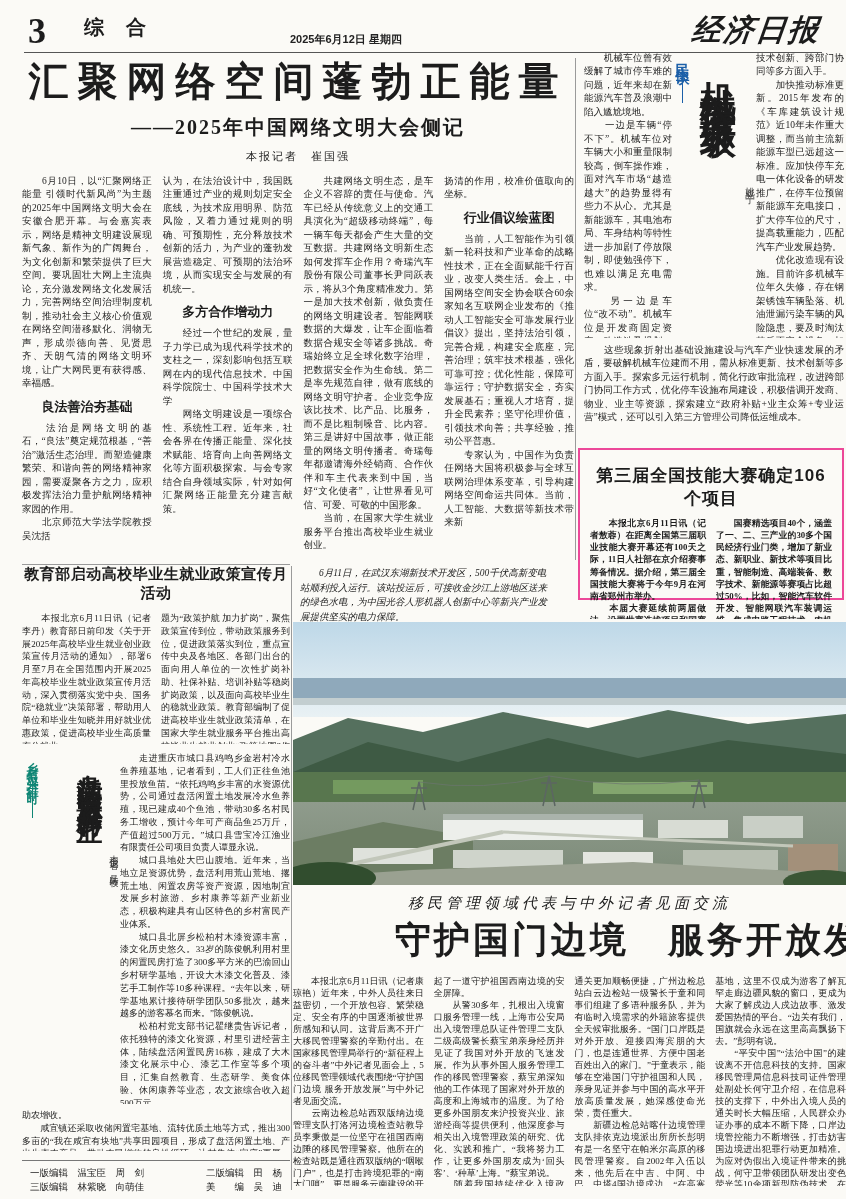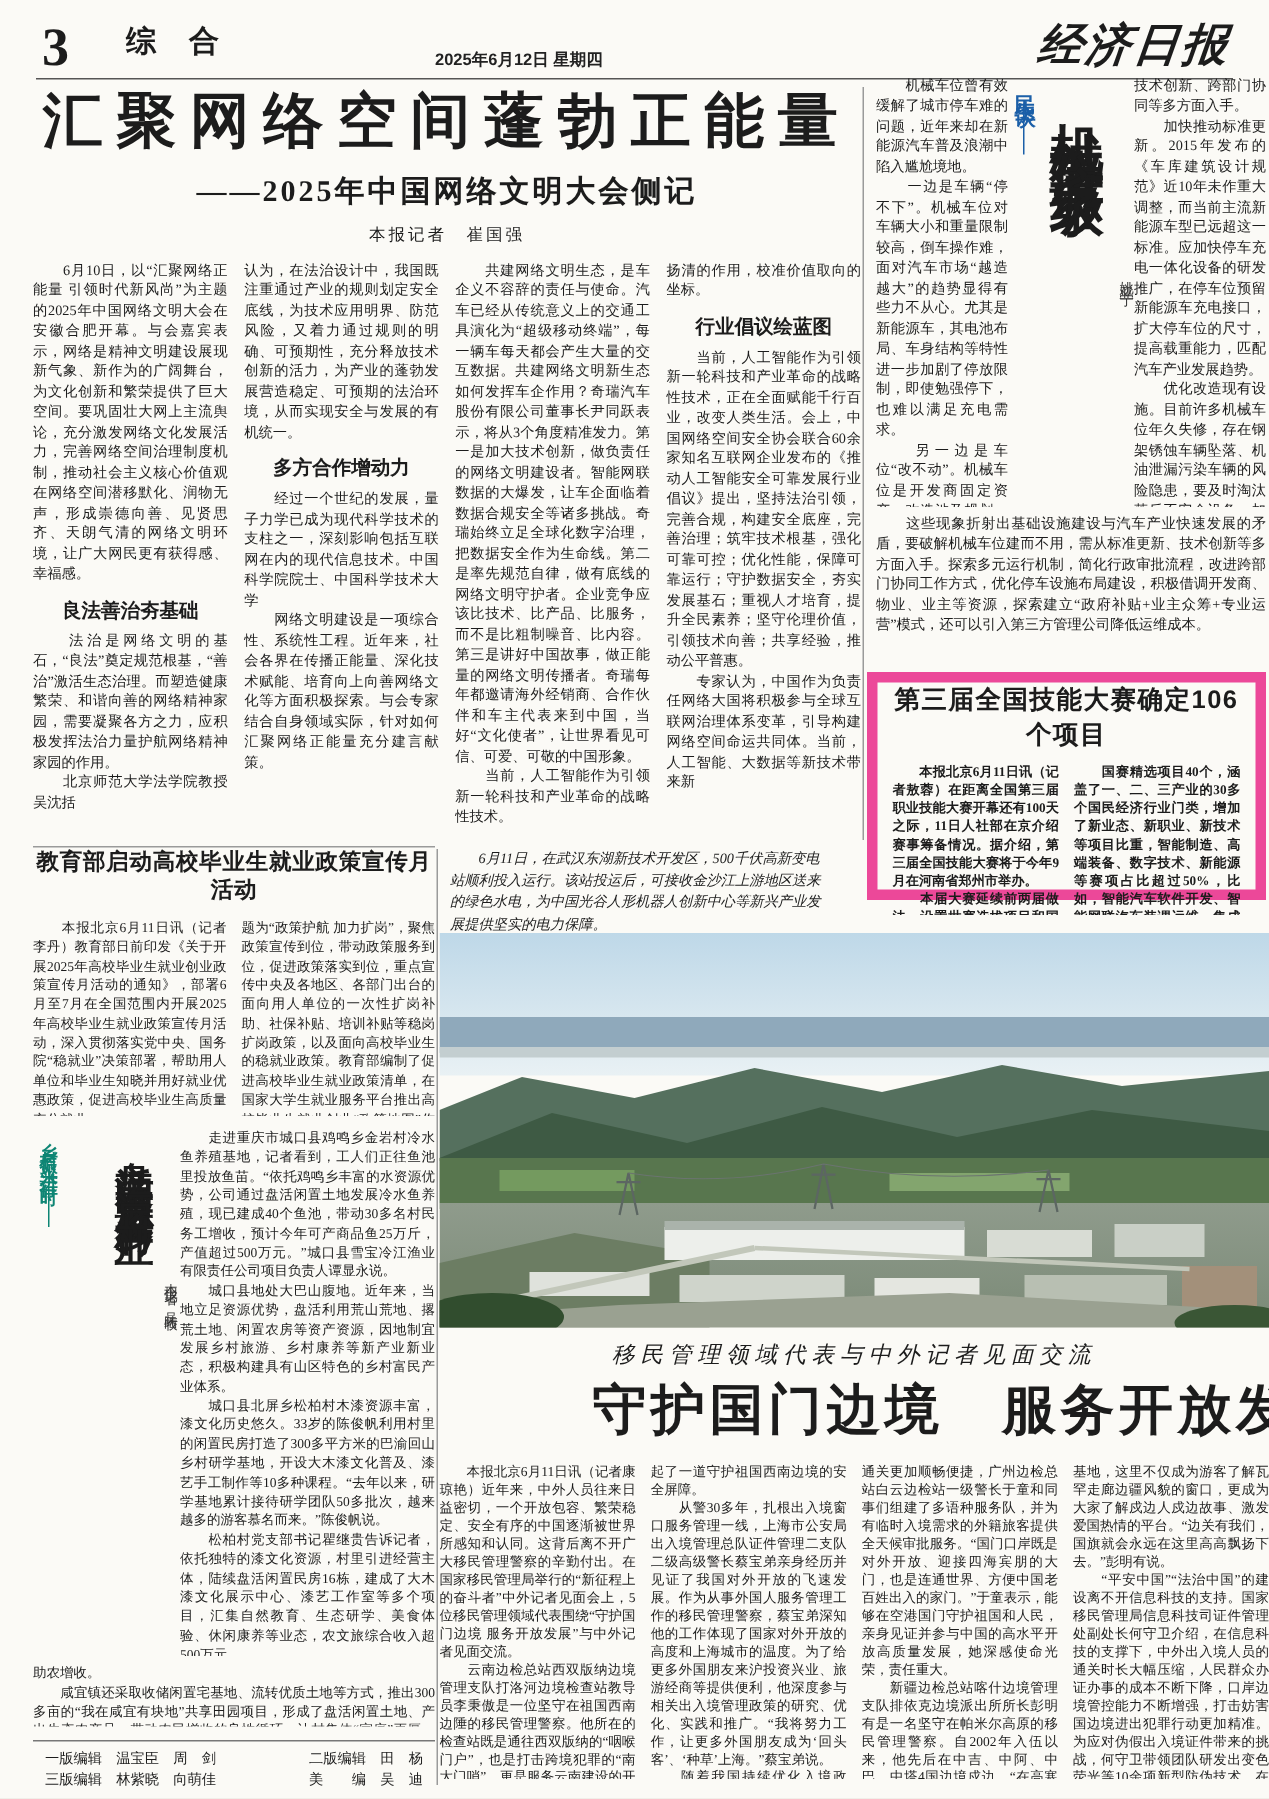--- a/index.html
+++ b/index.html
@@ -29,21 +29,21 @@
   #ms-top{display:flex;height:286px;overflow:hidden;}
   #ms-c1{width:88px;}
   #ms-labelwrap{width:20px;display:flex;flex-direction:column;align-items:center;}
   #ms-label{writing-mode:vertical-rl;font-size:14px;font-weight:bold;color:#1b5fa8;letter-spacing:4px;}
   #ms-labelline{width:1px;height:34px;background:#1b5fa8;margin-top:5px;}
   #ms-title{width:48px;writing-mode:vertical-rl;font-size:36px;font-weight:bold;line-height:1.2;letter-spacing:7px;}
   #ms-author{width:16px;writing-mode:vertical-rl;font-size:9.5px;letter-spacing:3px;padding-top:128px;color:#333;}
   #ms-c2{flex:1;}
   #ms-bottom{margin-top:6px;height:90px;}
   
-  #sk{position:absolute;left:578px;top:448px;width:266px;height:152px;border:7px solid #ec4899;box-sizing:border-box;padding:0 10px 6px;}
+  #sk{position:absolute;left:578px;top:448px;width:266px;height:152px;border:2px solid #ec4899;box-sizing:border-box;padding:14px 10px 6px;}
   #sk-hl{font-size:17px;font-weight:bold;text-align:center;letter-spacing:1px;}
   #sk-cols{display:flex;gap:10px;margin-top:7px;height:102px;overflow:hidden;font-weight:bold;}
   #sk-cols>div{flex:1;font-size:8.8px;line-height:1.38;}
   
   #edu{position:absolute;left:22px;top:564px;width:268px;height:182px;border-top:1px solid #9a9a9a;box-sizing:border-box;}
   #edu-hl{font-size:15px;font-weight:bold;text-align:center;letter-spacing:0.5px;}
   #edu-cols{display:flex;gap:10px;margin-top:9px;height:132px;overflow:hidden;}
   #edu-cols>div{flex:1;font-size:9px;line-height:1.42;}
   
   #ru{position:absolute;left:22px;top:752px;width:268px;height:402px;}
@@ -92,21 +92,21 @@
 　　北京师范大学法学院教授吴沈括</p>
       </div>
       <div>
         <p class="bt">认为，在法治设计中，我国既注重通过产业的规则划定安全底线，为技术应用明界、防范风险，又着力通过规则的明确、可预期性，充分释放技术创新的活力，为产业的蓬勃发展营造稳定、可预期的法治环境，从而实现安全与发展的有机统一。</p>
         <div class="inhead sans">多方合作增动力</div>
         <p class="bt">　　经过一个世纪的发展，量子力学已成为现代科学技术的支柱之一，深刻影响包括互联网在内的现代信息技术。中国科学院院士、中国科学技术大学</p>
         <p class="bt">　　网络文明建设是一项综合性、系统性工程。近年来，社会各界在传播正能量、深化技术赋能、培育向上向善网络文化等方面积极探索。与会专家结合自身领域实际，针对如何汇聚网络正能量充分建言献策。</p>
       </div>
       <div>
         <p class="bt">　　共建网络文明生态，是车企义不容辞的责任与使命。汽车已经从传统意义上的交通工具演化为“超级移动终端”，每一辆车每天都会产生大量的交互数据。共建网络文明新生态如何发挥车企作用？奇瑞汽车股份有限公司董事长尹同跃表示，将从3个角度精准发力。第一是加大技术创新，做负责任的网络文明建设者。智能网联数据的大爆发，让车企面临着数据合规安全等诸多挑战。奇瑞始终立足全球化数字治理，把数据安全作为生命线。第二是率先规范自律，做有底线的网络文明守护者。企业竞争应该比技术、比产品、比服务，而不是比粗制噪音、比内容。第三是讲好中国故事，做正能量的网络文明传播者。奇瑞每年都邀请海外经销商、合作伙伴和车主代表来到中国，当好“文化使者”，让世界看见可信、可爱、可敬的中国形象。</p>
-        <p class="bt">　　当前，人工智能作为引领新一轮科技和产业革命的战略性技术。</p>
+        <p class="bt">　　当前，在国家大学生就业服务平台推出高校毕业生就业创业。</p>
       </div>
       <div>
         <p class="bt">扬清的作用，校准价值取向的坐标。</p>
         <div class="inhead sans">行业倡议绘蓝图</div>
         <p class="bt">　　当前，人工智能作为引领新一轮科技和产业革命的战略性技术，正在全面赋能千行百业，改变人类生活。会上，中国网络空间安全协会联合60余家知名互联网企业发布的《推动人工智能安全可靠发展行业倡议》提出，坚持法治引领，完善合规，构建安全底座，完善治理；筑牢技术根基，强化可靠可控；优化性能，保障可靠运行；守护数据安全，夯实发展基石；重视人才培育，提升全民素养；坚守伦理价值，引领技术向善；共享经验，推动公平普惠。</p>
         <p class="bt">　　专家认为，中国作为负责任网络大国将积极参与全球互联网治理体系变革，引导构建网络空间命运共同体。当前，人工智能、大数据等新技术带来新</p>
       </div>
     </div>
   </div>
 

